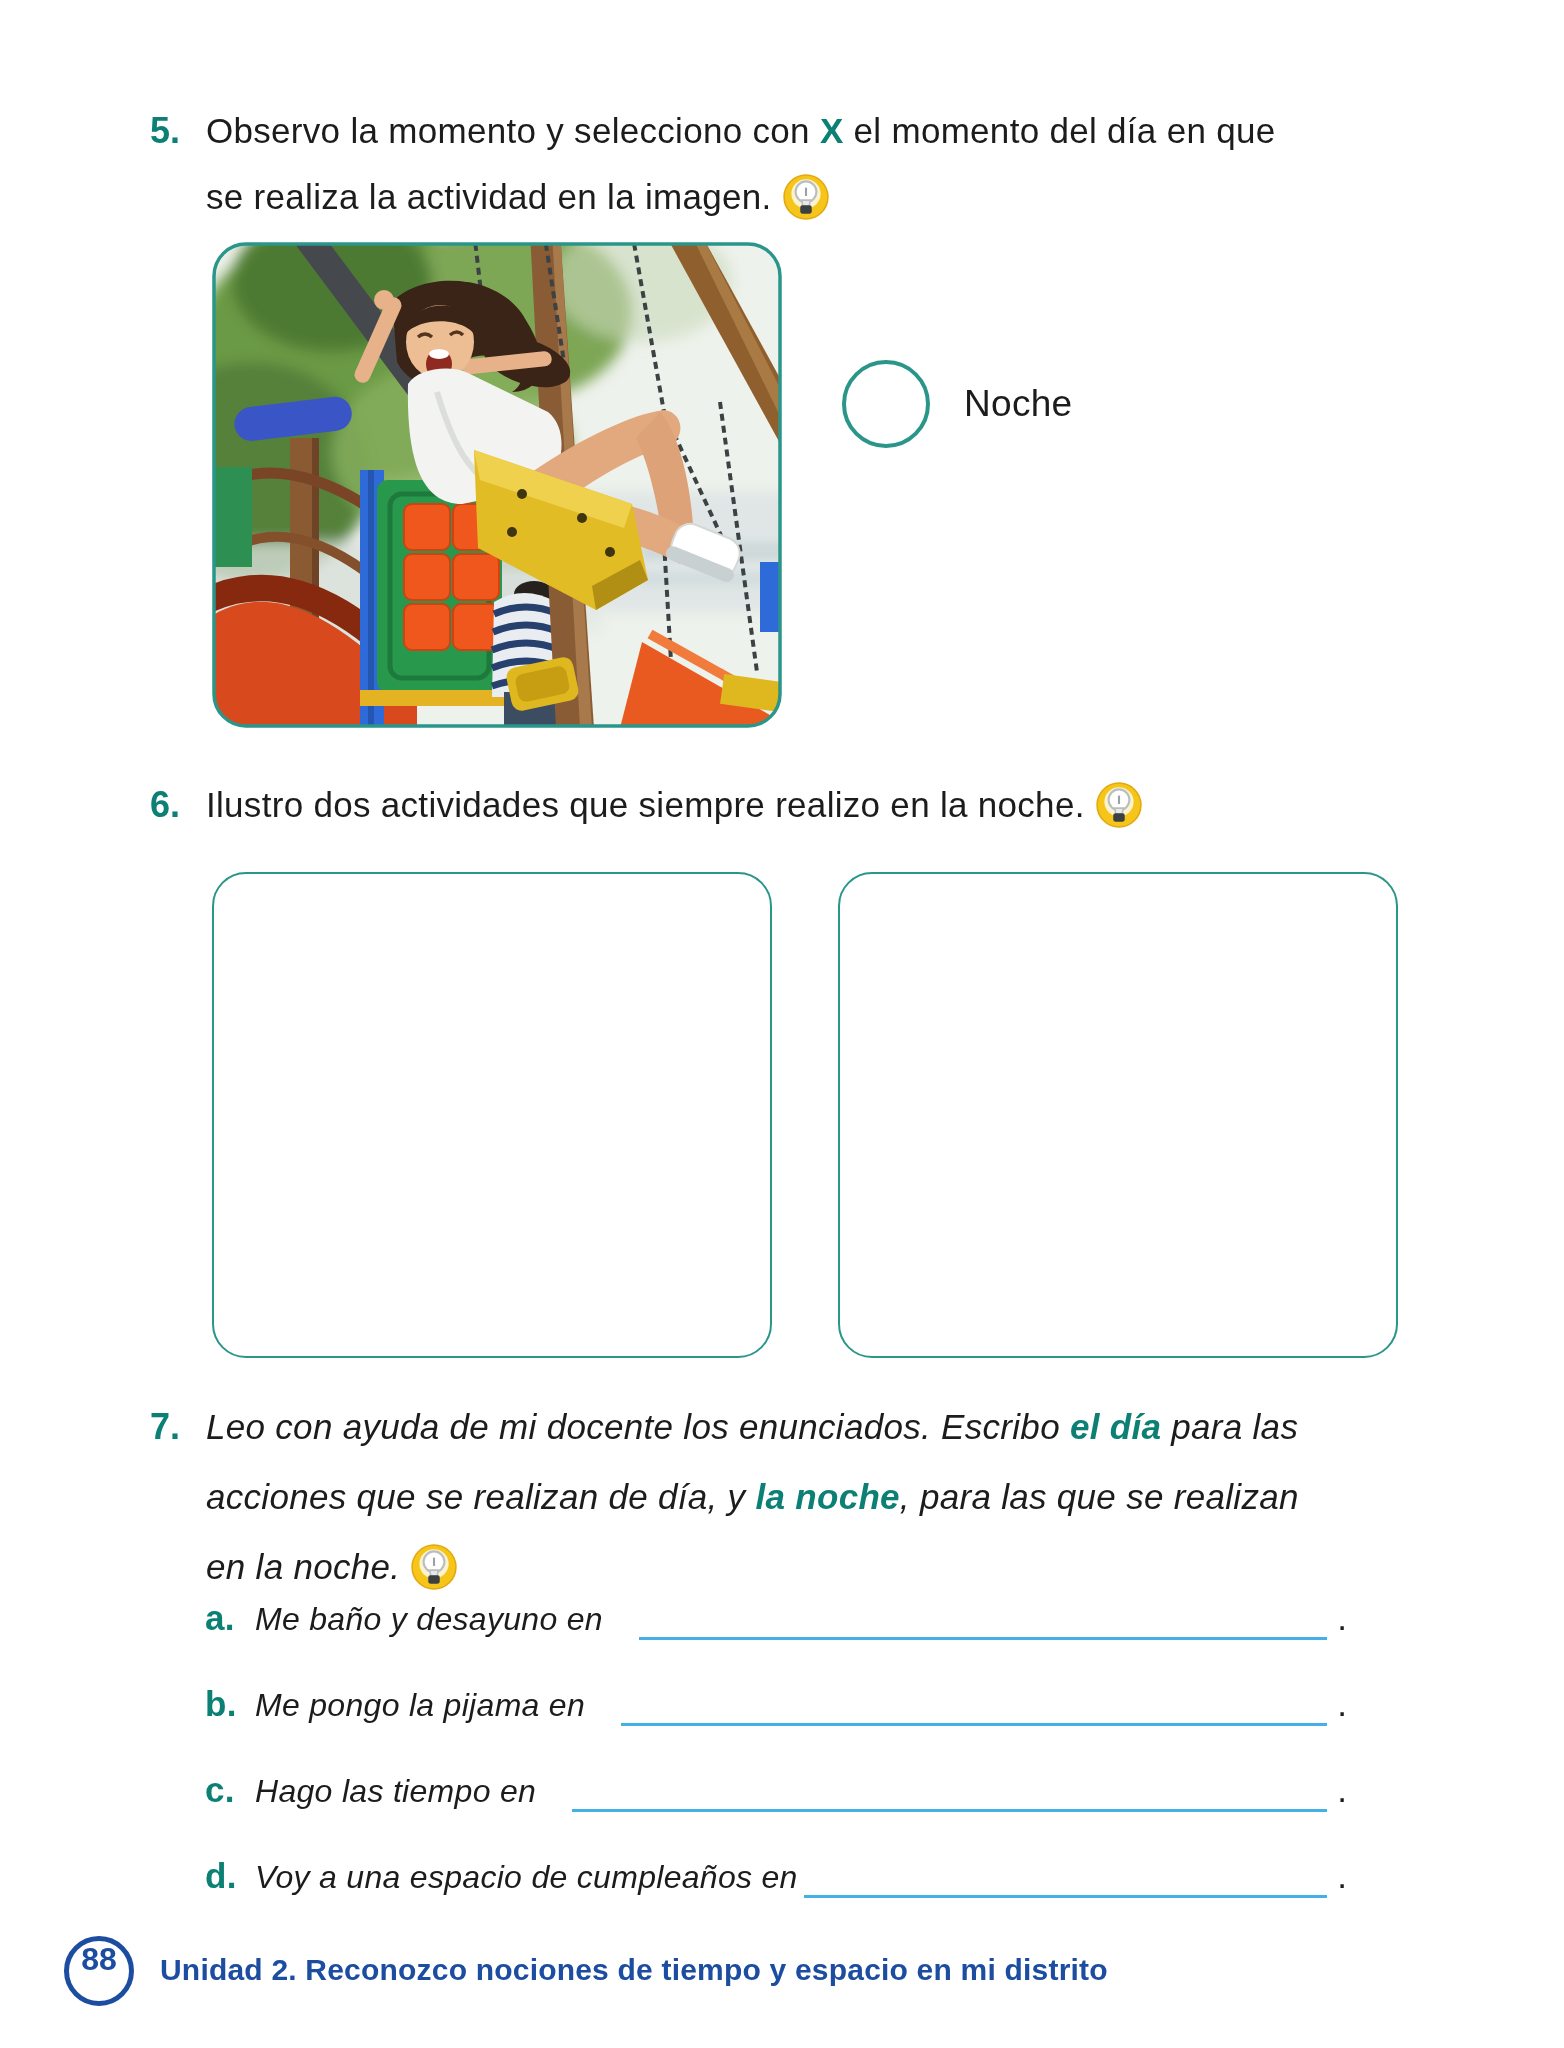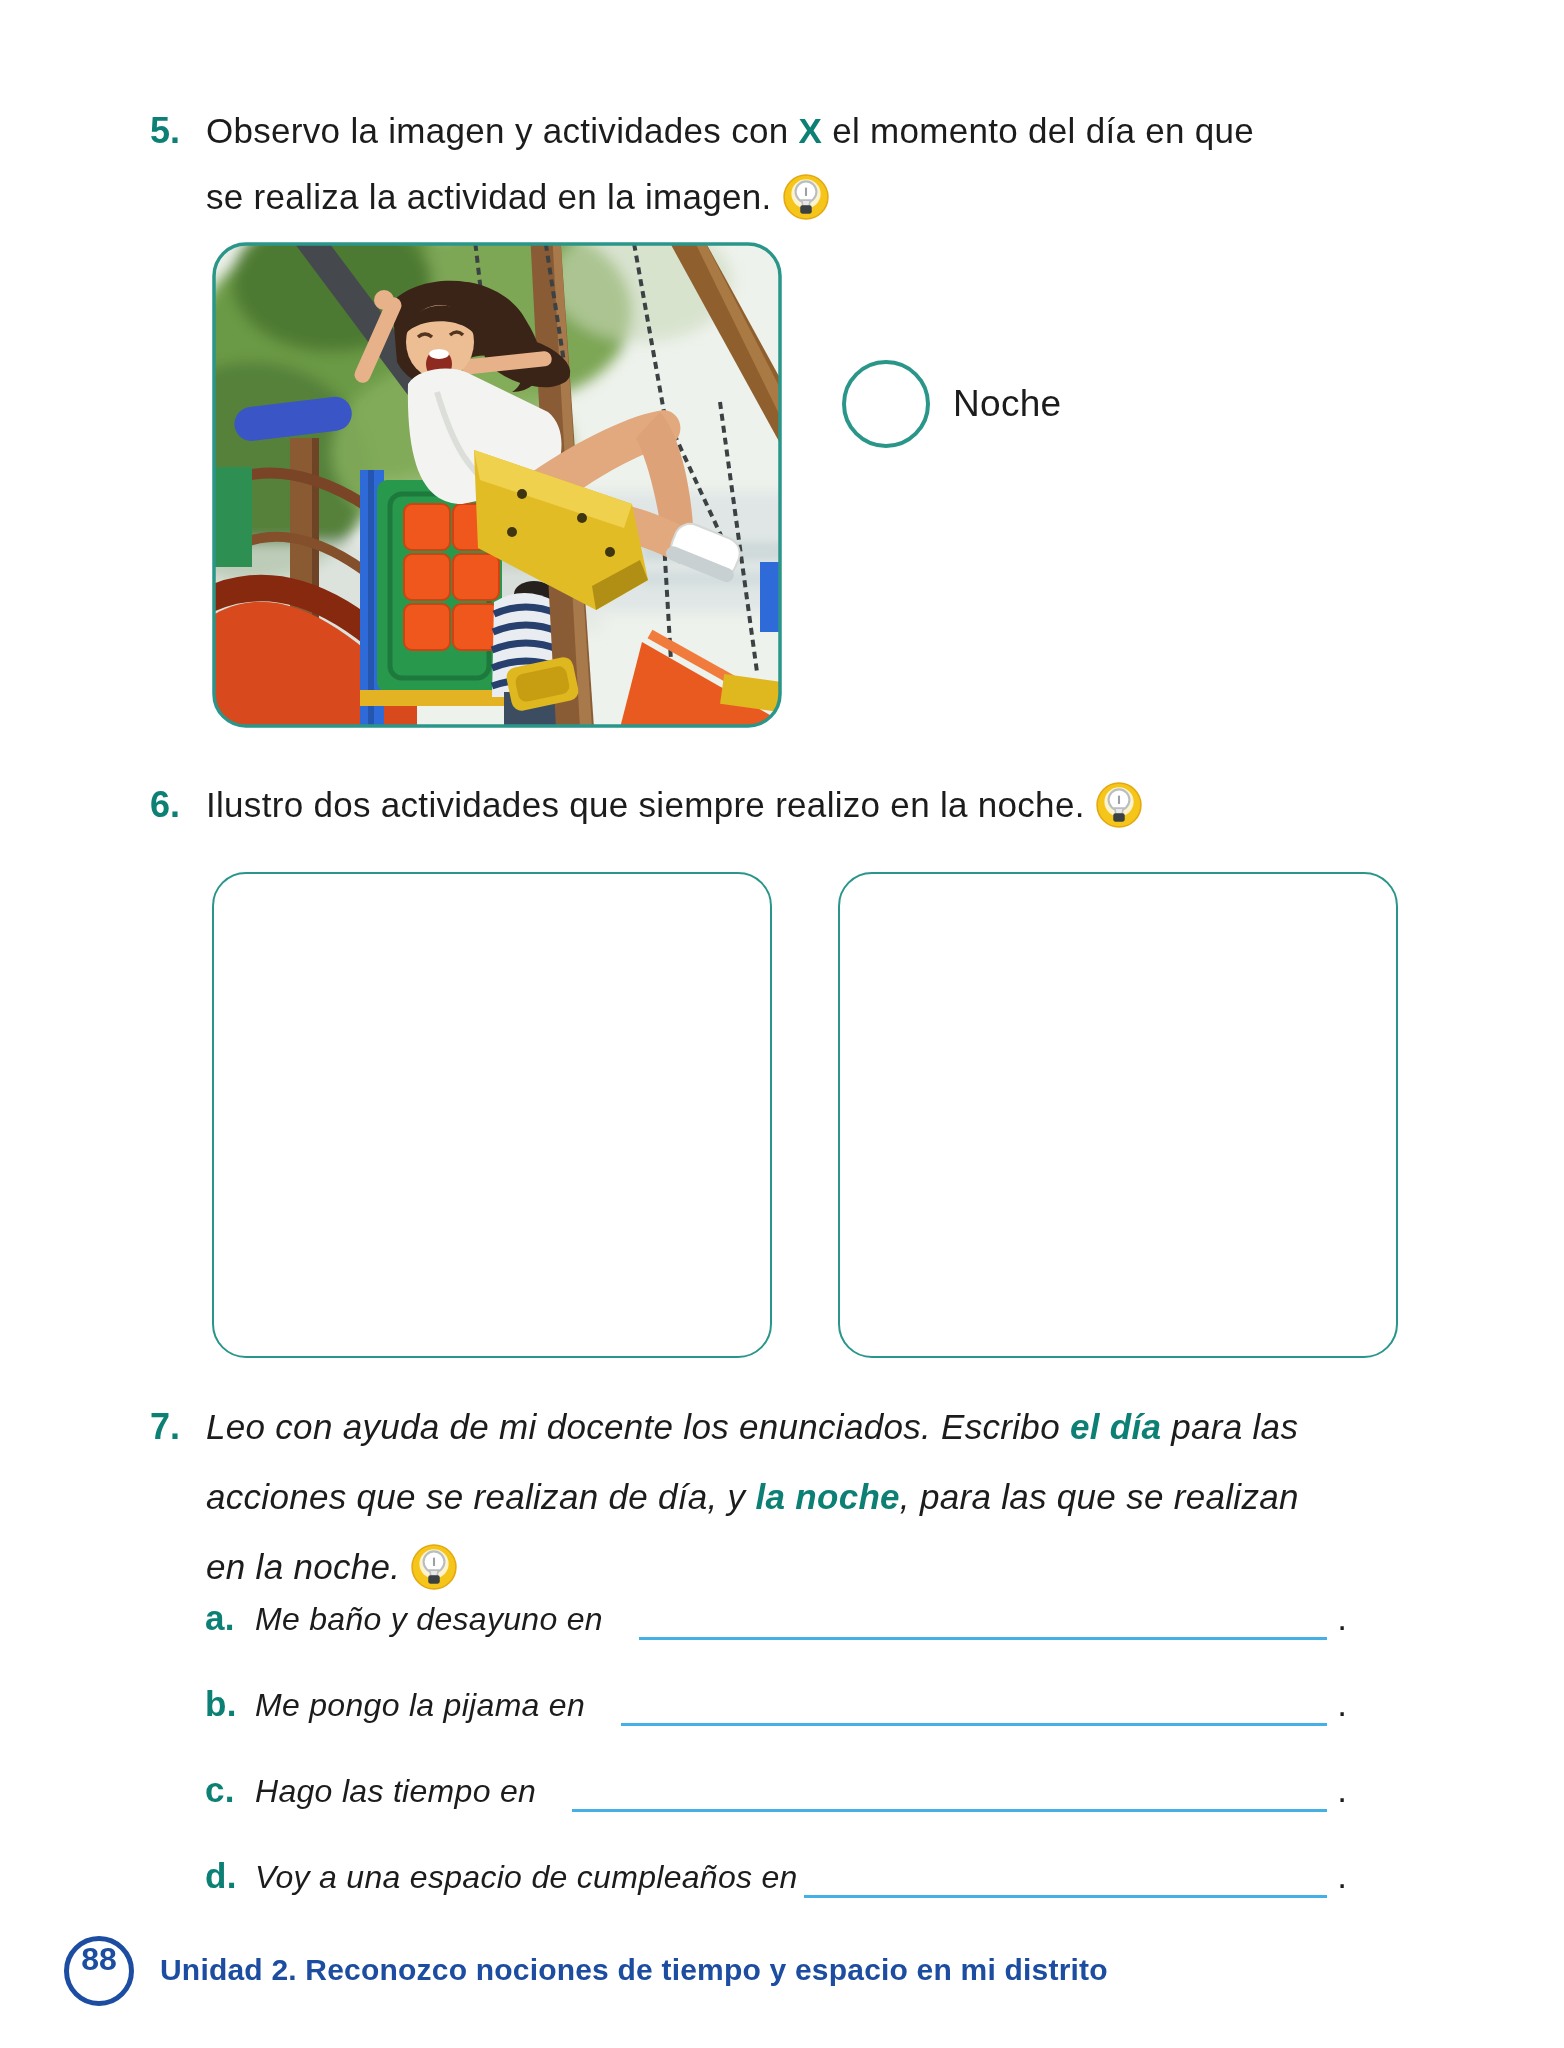--- a/index.html
+++ b/index.html
@@ -18,21 +18,21 @@
   .qtext .accent{color:#0c8074;font-weight:bold;}
   .item7 .qtext{line-height:70px;font-style:italic;}
   .item7 .qnum{line-height:70px;}
   .bulb{display:inline-block;vertical-align:-12px;margin-left:10px;}
   
   .photo{position:absolute;left:212px;top:242px;width:570px;height:486px;}
   
   .options{position:absolute;left:842px;top:360px;}
   .option-row{display:flex;align-items:center;margin-bottom:48px;}
   .option-circle{width:80px;height:80px;border-radius:50%;border:4px solid #2a968a;background:#fff;flex:none;}
-  .option-label{margin-left:23px;font-size:37px;letter-spacing:0.3px;color:#1c1c1c;}
+  .option-label{margin-left:34px;font-size:37px;letter-spacing:0.3px;color:#1c1c1c;}
   
   .draw-box{position:absolute;top:872px;width:560px;height:486px;border:2.5px solid #2a968a;border-radius:34px;background:#fff;box-sizing:border-box;}
   .box1{left:212px;}
   .box2{left:838px;}
   
   .subitems{position:absolute;left:205px;top:1592px;width:1142px;}
   .answer-row{display:flex;align-items:flex-end;margin-bottom:40px;height:46px;}
   .si-letter{font-weight:bold;color:#0c8074;font-size:35px;line-height:1.15;width:50px;flex:none;letter-spacing:0.3px;}
   .si-text{font-size:32px;line-height:1.15;letter-spacing:0.3px;white-space:nowrap;font-style:italic;}
   .write-line{flex:1;border-bottom:3px solid #45b0e6;height:6px;margin-left:36px;margin-bottom:-2px;}
@@ -44,21 +44,21 @@
   .footer-text{position:absolute;left:160px;top:1953px;font-weight:bold;font-size:30px;color:#1c4da1;letter-spacing:0.2px;}
 </style>
 </head>
 <body>
 
 <div class="page">
 
   <div class="qblock" style="left:150px;top:98px;width:1300px;">
     <div class="qnum">5.</div>
     <div>
-      <div class="qtext"><span>Observo la imagen y actividades con </span><span class="accent">X</span><span> el momento del día en que</span></div>
+      <div class="qtext"><span>Observo la momento y selecciono con </span><span class="accent">X</span><span> el momento del día en que</span></div>
       <div class="qtext"><span>se realiza la actividad en la imagen.</span><span class="bulb"><svg width="48" height="48" viewBox="0 0 46 46">
               <circle cx="23" cy="23" r="21" fill="#f6c51a" stroke="#e3a812" stroke-width="1.5"></circle>
               <circle cx="23" cy="20" r="14" fill="#fdf3cf"></circle>
               <circle cx="23" cy="18" r="10" fill="#ffffff" stroke="#b9bec1" stroke-width="2"></circle>
               <line x1="23" y1="14" x2="23" y2="22" stroke="#9aa0a3" stroke-width="2"></line>
               <path d="M 19,26 L 27,26 L 26,32 L 20,32 Z" fill="#e8e8e8" stroke="#b9bec1" stroke-width="1.5"></path>
               <rect x="17.5" y="31" width="11" height="8" rx="2" fill="#3b4043"></rect>
             </svg></span></div>
     </div>
   </div>

